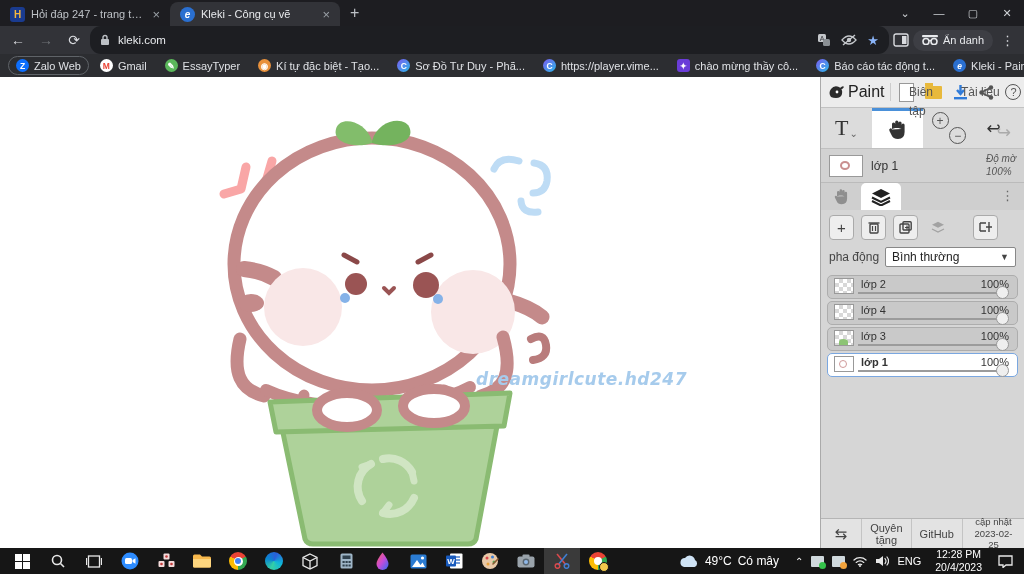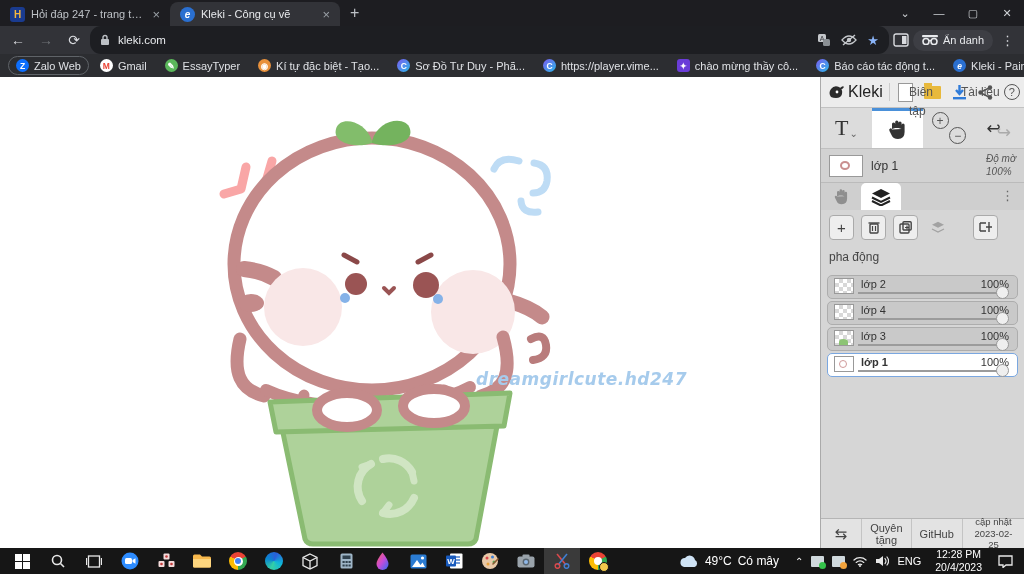--- a/index.html
+++ b/index.html
@@ -303,21 +303,21 @@
     </svg>
   </div>
 
   <div class="panel">
     <div class="k-header">
       <div class="k-brand">
         <svg width="18" height="18" viewBox="0 0 18 18">
           <path d="M4 14 Q1 10 4 6 Q7 2 12 4 Q16 6 15 11 Q14 15 9 15 Q6 15 4 14 Z M13 5 Q16 2 17 4 Q16 6 13 7 Z" fill="#2b2b2b"></path>
           <circle cx="10" cy="9" r="1.4" fill="#fff"></circle>
         </svg>
-        <span>Kleki</span>
+        <span>Paint</span>
       </div>
       <div class="k-hicons">
         <span class="new-ic"></span>
         <span class="kfold"></span>
         <svg width="15" height="16" viewBox="0 0 15 16">
           <path d="M7.5 1 V9 M4 6 L7.5 10 L11 6" stroke="#2f7bd9" stroke-width="2.4" fill="none"></path>
           <rect x="1" y="13" width="13" height="2.4" fill="#2f7bd9"></rect>
         </svg>
         <svg width="15" height="15" viewBox="0 0 15 15">
           <circle cx="12" cy="2.5" r="2.2" fill="#555"></circle>
@@ -404,20 +404,24 @@
       <div class="abtn" style="margin-left:16px">
         <svg width="14" height="12" viewBox="0 0 14 12">
           <path d="M1 2 h6 M1 10 h6 M1 2 v8" stroke="#444" stroke-width="1.4" fill="none"></path>
           <path d="M10 1 v10 M7 6 h6" stroke="#444" stroke-width="1.4" fill="none"></path>
         </svg>
       </div>
     </div>
 
     <div class="k-blend">
       <span>pha động</span>
+      <div class="blend-sel">
+        <span>Bình thường</span>
+        <span class="chev">▼</span>
+      </div>
     </div>
 
     <div class="k-layers">
       <div class="lrow">
         <span class="lthumb"></span>
         <span class="lname">lớp 2</span>
         <span class="lpct">100%</span>
         <span class="ltrack">
             <span class="lknob"></span>
           </span>

